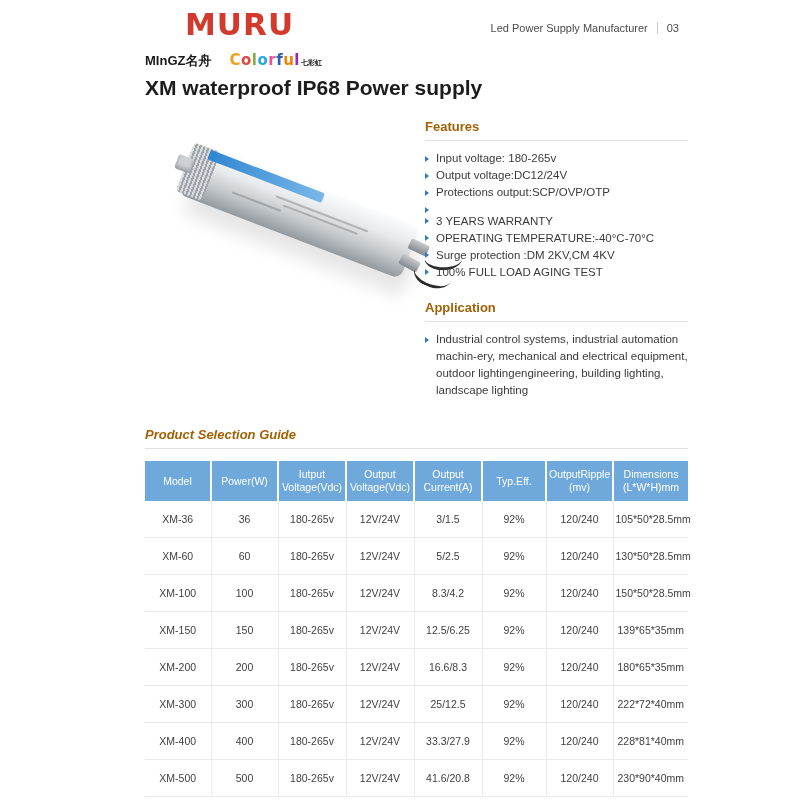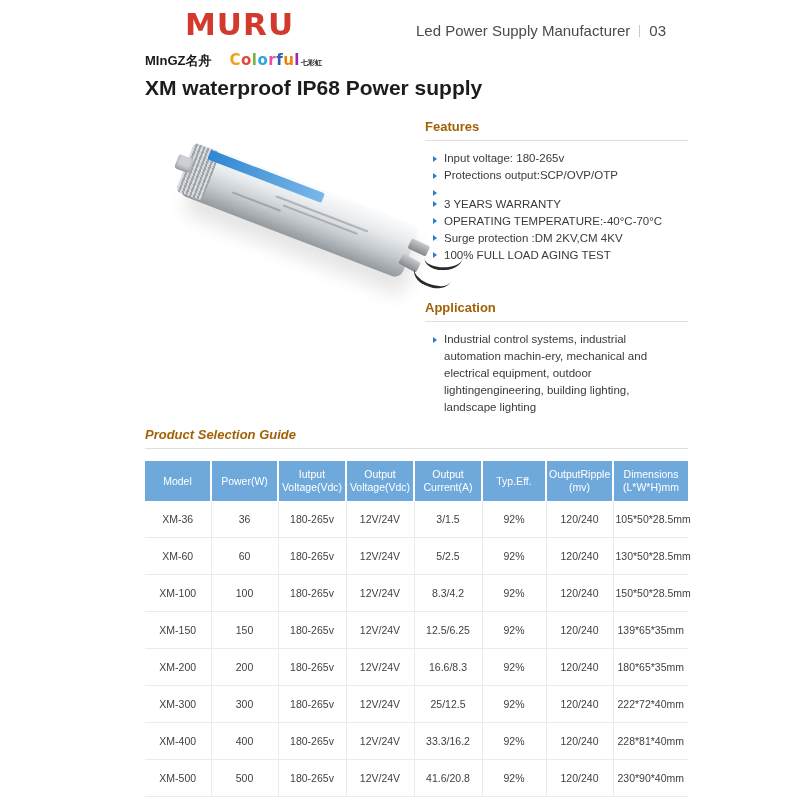--- a/index.html
+++ b/index.html
@@ -2,39 +2,39 @@
 <html><head>
 <meta charset="utf-8">
 <style>
   html,body{margin:0;padding:0;background:#fff;}
   .page{position:relative;width:792px;height:800px;background:#ffffff;
         font-family:"Liberation Sans",sans-serif;overflow:hidden;}
 
   
   .logo{position:absolute;left:185px;top:6px;font-size:31px;font-weight:800;
         color:#D23A2E;letter-spacing:1px;font-family:"DejaVu Sans",sans-serif;}
-  .top-right{position:absolute;right:126px;top:22px;font-size:15px;color:#4a4a4a;
+  .top-right{position:absolute;right:113px;top:22px;font-size:11px;color:#4a4a4a;
         display:flex;gap:9px;align-items:center;}
   .vdiv{width:1px;height:12px;background:#c9c9c9;display:inline-block;}
 
   
   .brand{position:absolute;left:145px;top:51px;display:flex;align-items:baseline;gap:18px;}
   .mingz{font-size:13px;font-weight:700;color:#1a1a1a;}
   .colorful{font-size:15px;font-weight:800;letter-spacing:.5px;font-family:"DejaVu Sans",sans-serif;}
   .csuffix{font-size:7px;color:#222;font-weight:700;margin-left:1px;}
 
   .title{position:absolute;left:145px;top:76px;font-size:21px;font-weight:800;color:#1c1c1c;}
 
   
   .sec-head{font-size:13px;font-weight:700;color:#a16207;padding-bottom:6px;
         border-bottom:1px solid #e0e0e0;}
 
   .features{position:absolute;left:425px;top:119px;width:263px;}
   .application{position:absolute;left:425px;top:300px;width:263px;}
-  ul.feats{list-style:none;margin:9px 8px 0;padding:0;}
+  ul.feats{list-style:none;margin:9px 0 0;padding:0;}
   li.feat{display:flex;align-items:flex-start;gap:7px;font-size:11.5px;color:#3a3a3a;line-height:17px;}
   .tri{width:0;height:0;border-left:4px solid #2e7cc3;border-top:3px solid transparent;
         border-bottom:3px solid transparent;margin-top:5.5px;flex:none;}
 
   
   .guide-head{position:absolute;left:145px;top:427px;width:543px;font-style:italic;}
   table.sel{position:absolute;left:145px;top:461px;width:543px;border-collapse:collapse;table-layout:fixed;}
   table.sel th{background:#6FA9DC;color:#fff;font-weight:400;font-size:10.5px;height:40px;
         white-space:pre-line;border-right:2px solid #fff;vertical-align:middle;padding:0 2px;text-align:center;line-height:13px;}
   table.sel th:last-child{border-right:none;}
@@ -101,20 +101,24 @@
       <div class="wire w2"></div>
     </div>
   </div>
 
   <div class="features">
     <div class="sec-head">Features</div>
     <ul class="feats">
         <li class="feat">
         <span class="tri"></span>
         <span>Input voltage: 180-265v</span>
+      </li>
+        <li class="feat">
+        <span class="tri"></span>
+        <span>Output voltage:DC12/24V</span>
       </li>
         <li class="feat">
         <span class="tri"></span>
         <span>Protections output:SCP/OVP/OTP</span>
       </li>
         <li class="feat">
         <span class="tri"></span>
       </li>
         <li class="feat">
         <span class="tri"></span>
@@ -234,21 +238,21 @@
           <td>25/12.5</td>
           <td>92%</td>
           <td>120/240</td>
           <td>222*72*40mm</td>
         </tr>
         <tr>
           <td>XM-400</td>
           <td>400</td>
           <td>180-265v</td>
           <td>12V/24V</td>
-          <td>33.3/16.2</td>
+          <td>33.3/27.9</td>
           <td>92%</td>
           <td>120/240</td>
           <td>228*81*40mm</td>
         </tr>
         <tr>
           <td>XM-500</td>
           <td>500</td>
           <td>180-265v</td>
           <td>12V/24V</td>
           <td>41.6/20.8</td>

